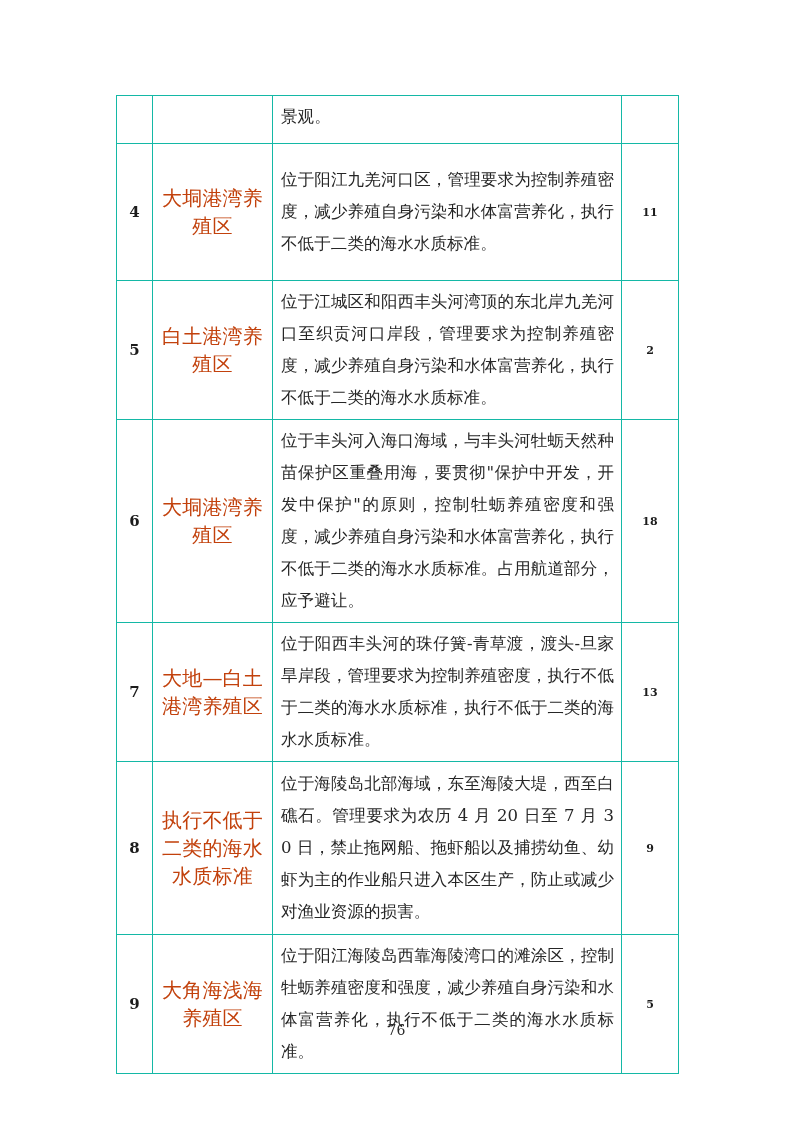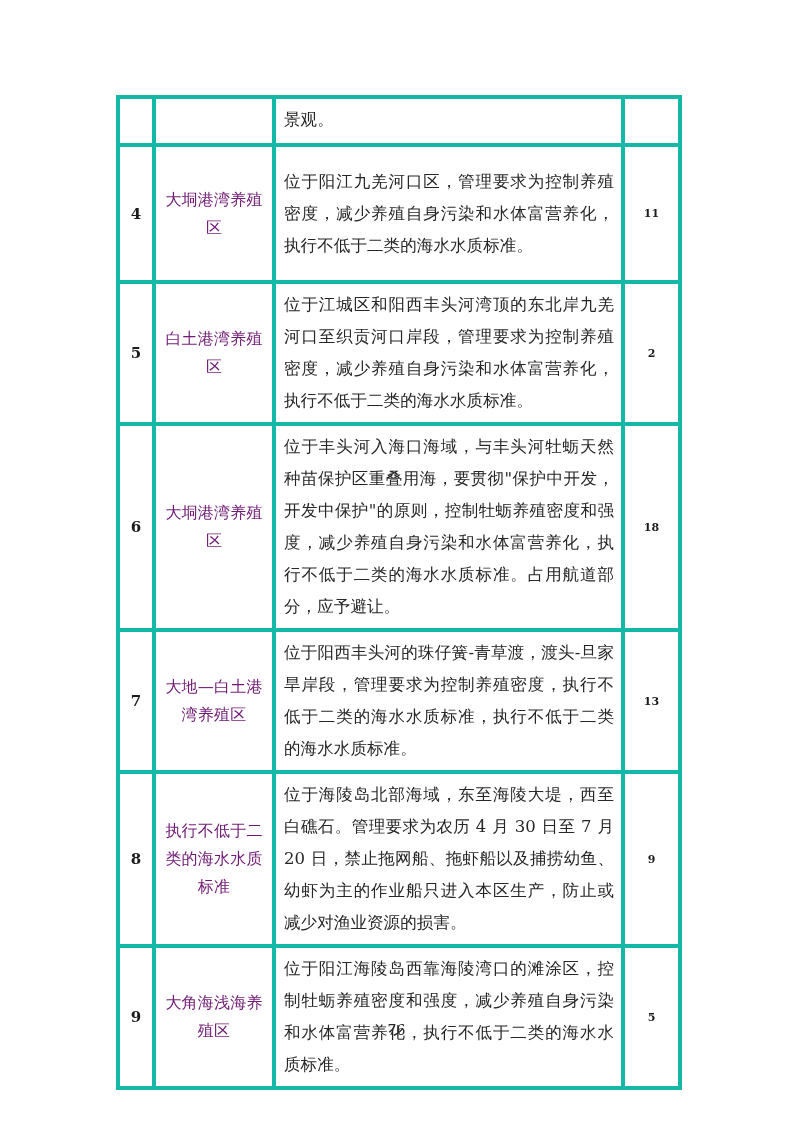--- a/index.html
+++ b/index.html
@@ -28,21 +28,21 @@
   .doc-table {
     position: absolute;
     left: 116px;
     top: 95px;
     width: 562px;
     border-collapse: collapse;
     table-layout: fixed;
   }
 
   .doc-table td {
-    border: 4px solid #14b8a6;
+    border: 1px solid #14b8a6;
     padding: 0;
     vertical-align: middle;
     background: #ffffff;
   }
 
   
   col.c-seq  { width: 36px; }
   col.c-name { width: 120px; }
   col.c-desc { width: 349px; }
   col.c-num  { width: 57px; }
@@ -50,24 +50,24 @@
   .cell-seq {
     text-align: center;
     font-size: 15px;
     font-family: "DejaVu Serif", "Liberation Serif", serif;
     font-weight: 700;
     color: #1c1c1c;
   }
 
   .cell-name {
     text-align: center;
-    font-size: 16px;
+    font-size: 20px;
     line-height: 28px;
     padding: 4px 8px !important;
-    color: #701a75;
+    color: #c2410c;
     letter-spacing: 0.2px;
   }
 
   .cell-desc {
     text-align: justify;
     text-align-last: left;
     font-size: 16.5px;
     line-height: 32px;
     padding: 5px 7px 5px 8px !important;
     vertical-align: top;
@@ -146,21 +146,21 @@
       <tr style="height:135px">
         <td class="cell-seq">7</td>
         <td class="cell-name">大地—白土港湾养殖区</td>
         <td class="cell-desc">位于阳西丰头河的珠仔簧-青草渡，渡头-旦家旱岸段，管理要求为控制养殖密度，执行不低于二类的海水水质标准，执行不低于二类的海水水质标准。</td>
         <td class="cell-num">13</td>
       </tr>
 
       <tr style="height:173px">
         <td class="cell-seq">8</td>
         <td class="cell-name">执行不低于二类的海水水质标准</td>
-        <td class="cell-desc">位于海陵岛北部海域，东至海陵大堤，西至白礁石。管理要求为农历 4 月 30 日至 7 月 20 日，禁止拖网船、拖虾船以及捕捞幼鱼、幼虾为主的作业船只进入本区生产，防止或减少对渔业资源的损害。</td>
+        <td class="cell-desc">位于海陵岛北部海域，东至海陵大堤，西至白礁石。管理要求为农历 4 月 20 日至 7 月 30 日，禁止拖网船、拖虾船以及捕捞幼鱼、幼虾为主的作业船只进入本区生产，防止或减少对渔业资源的损害。</td>
         <td class="cell-num">9</td>
       </tr>
 
       <tr style="height:127px">
         <td class="cell-seq">9</td>
         <td class="cell-name">大角海浅海养殖区</td>
         <td class="cell-desc">位于阳江海陵岛西靠海陵湾口的滩涂区，控制牡蛎养殖密度和强度，减少养殖自身污染和水体富营养化，执行不低于二类的海水水质标准。</td>
         <td class="cell-num">5</td>
       </tr>
 

